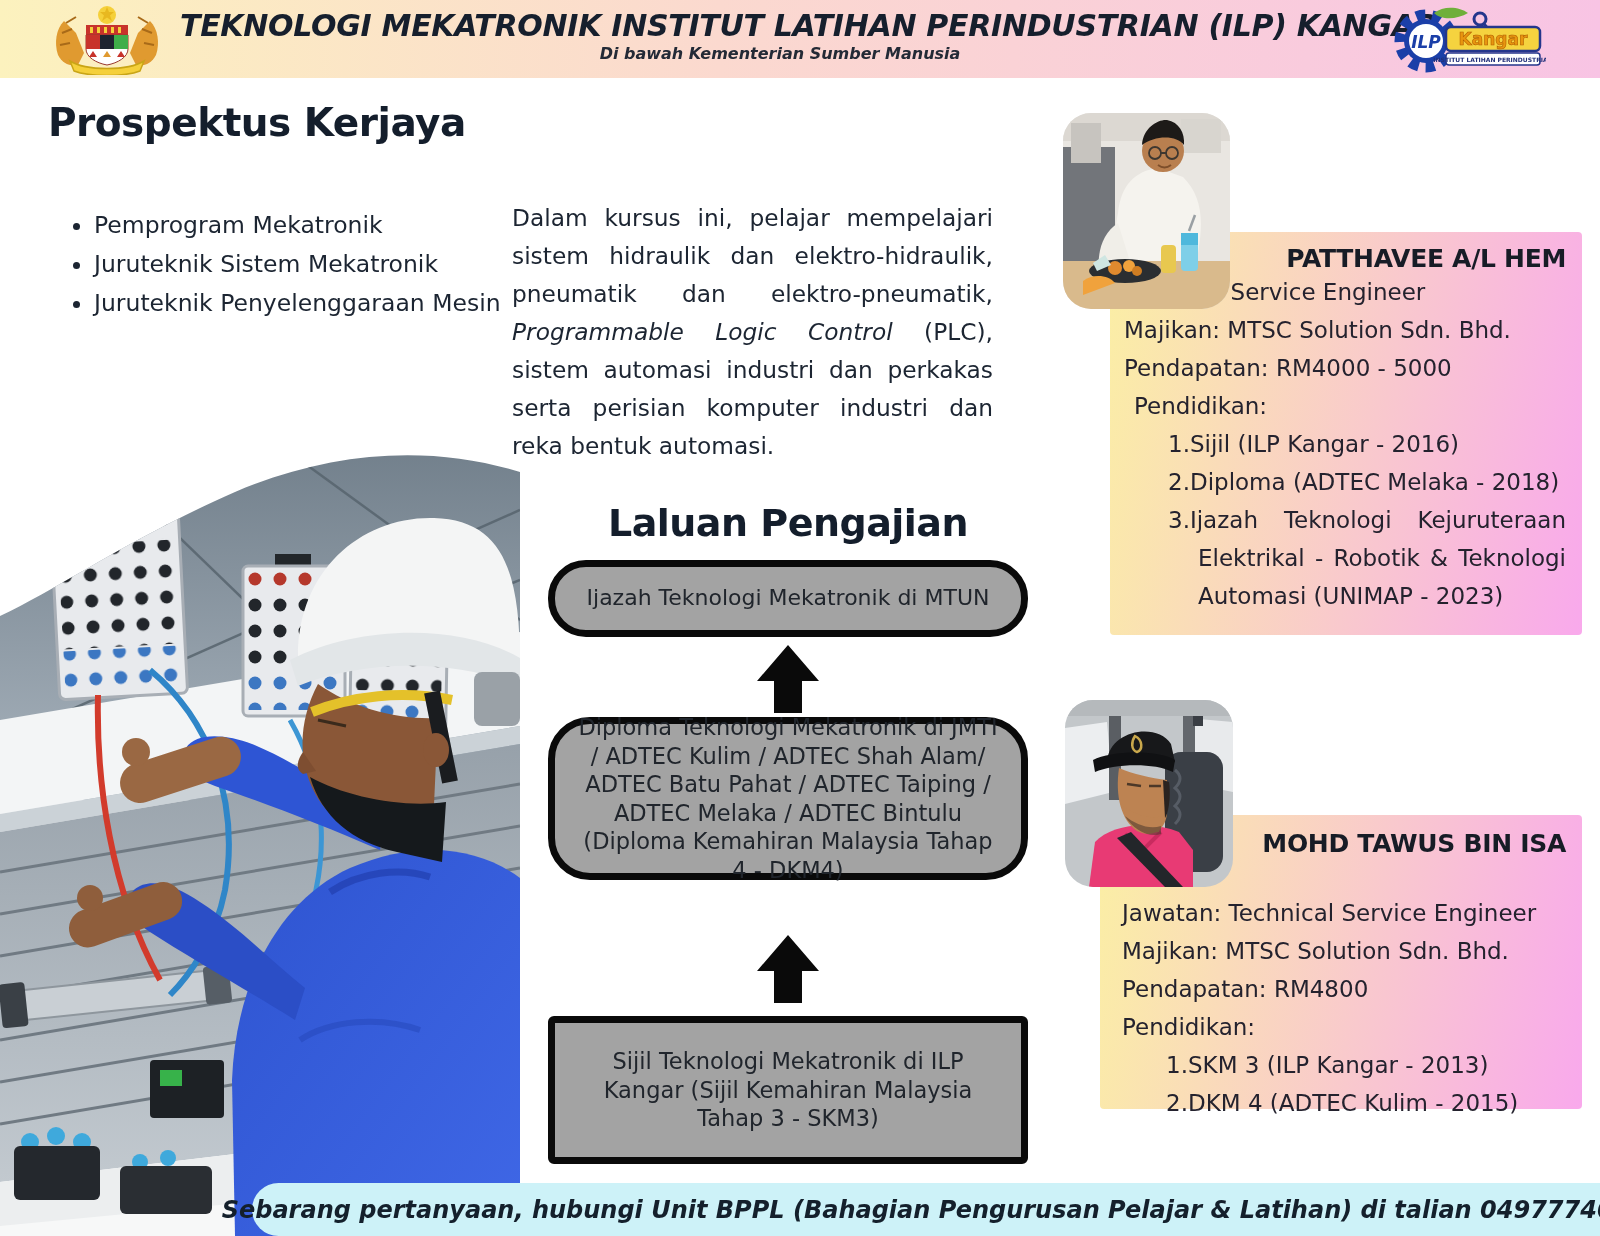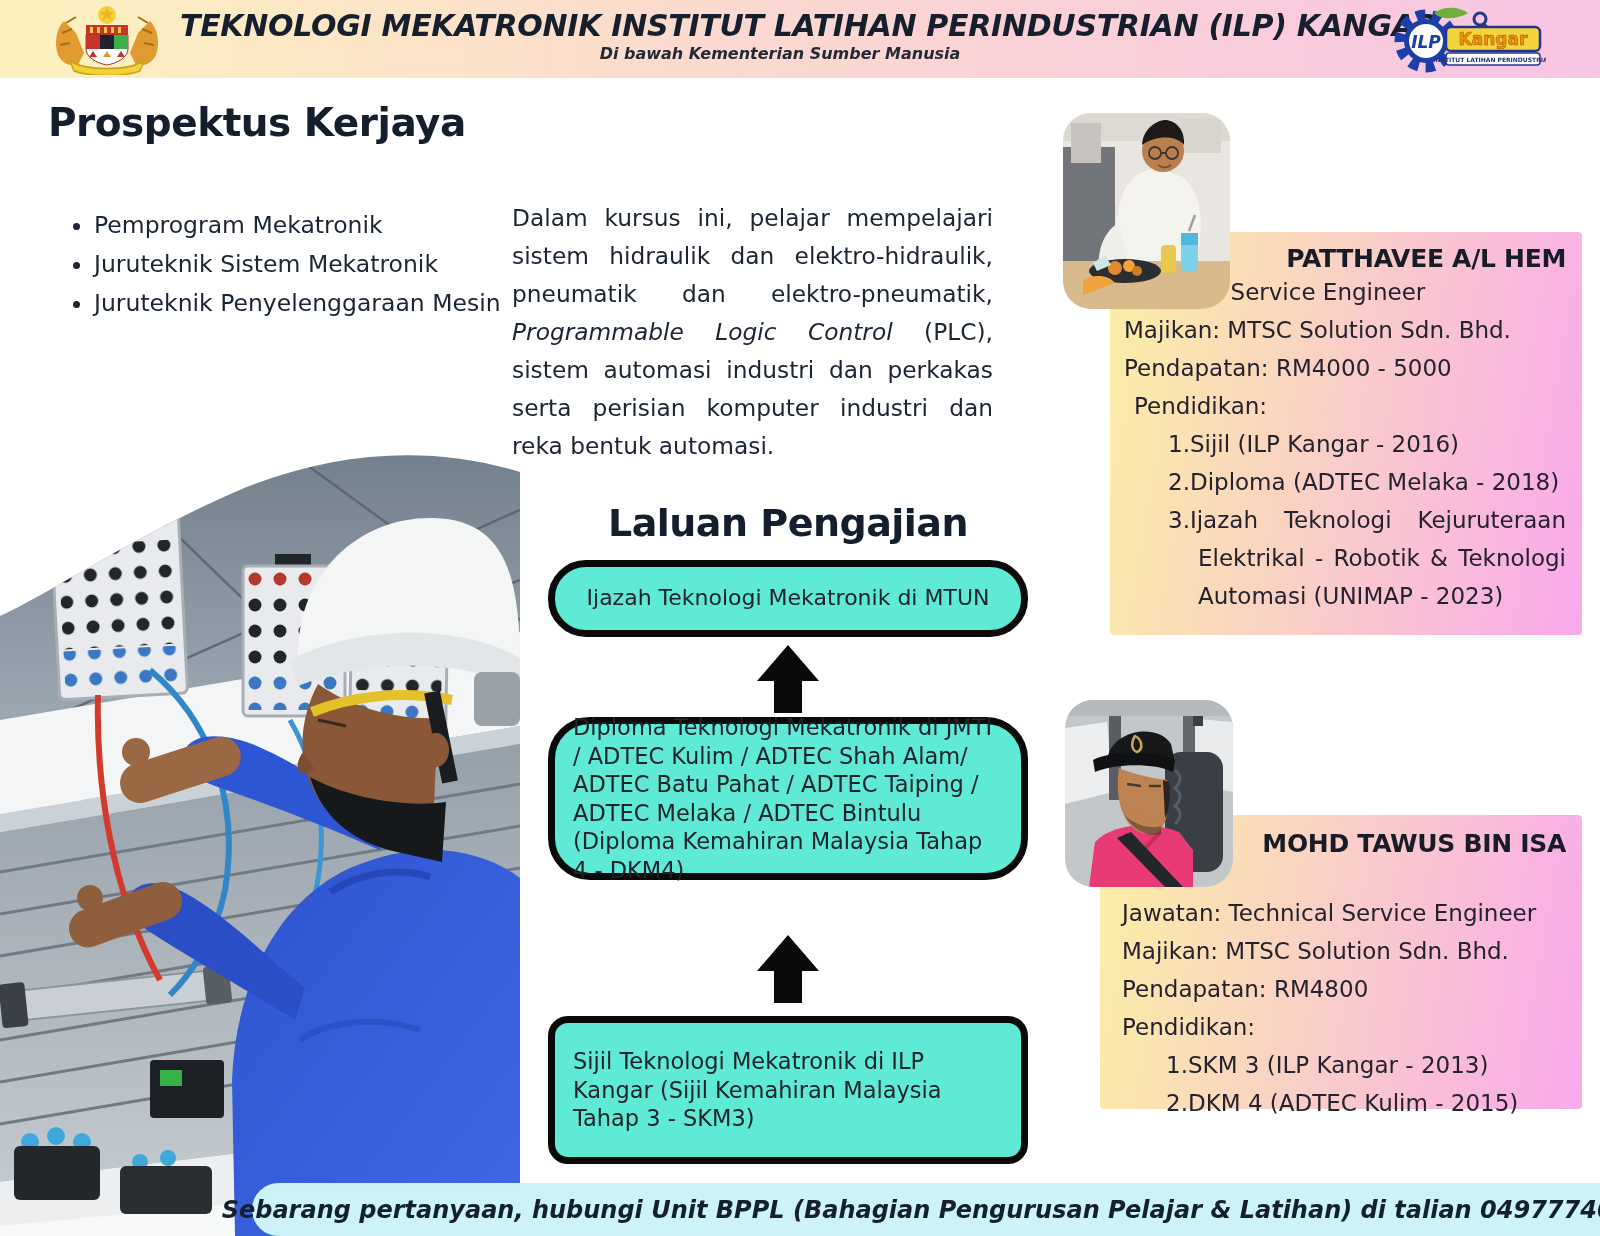--- a/index.html
+++ b/index.html
@@ -19,25 +19,25 @@
   .career-title{position:absolute;left:48px;top:100px;font-size:39px;text-align:center;}
   .career-list{position:absolute;left:52px;top:188px;width:440px;margin:18px;padding-left:24px;}
   .career-list li{font-size:23.5px;line-height:39px;color:#1c2532;}
   .course-title{position:absolute;left:535px;top:100px;width:480px;text-align:center;font-size:39px;}
   .course-p{position:absolute;left:504px;top:191px;width:481px;font-size:23.3px;line-height:38px;
             text-align:justify;color:#1c2532;margin:8px;}
   .alumni-title{position:absolute;left:1280px;top:94px;width:302px;text-align:right;font-size:45px;}
   
   .pathway-title{position:absolute;left:548px;top:501px;width:480px;text-align:center;font-size:38px;}
   .pbox{position:absolute;left:548px;width:480px;box-sizing:border-box;border:7px solid #0a0a0a;
-        background:#5eead4;display:flex;align-items:center;justify-content:center;
+        background:#a3a3a3;display:flex;align-items:center;justify-content:center;text-align:center;
         font-size:22.5px;line-height:28.5px;color:#20252c;padding:4px 18px;}
   .pbox1{top:560px;height:77px;border-radius:38px;white-space:nowrap;font-size:22px;}
   .pbox2{top:717px;height:163px;border-radius:42px;}
-  .pbox3{top:1016px;height:148px;border-radius:20px;}
+  .pbox3{top:1016px;height:148px;border-radius:6px;}
   .up-arrow{position:absolute;left:757px;width:62px;height:68px;}
   .arrow1{top:645px;}
   .arrow2{top:935px;}
   
   .alumni-card{position:absolute;box-sizing:border-box;border-radius:4px;
                background:linear-gradient(100deg,#fbefa4 0%,#f9c9cd 55%,#f9a9ec 100%);}
   .card1{left:1110px;top:232px;width:472px;height:403px;padding:12px 16px 0 14px;}
   .card2{left:1100px;top:815px;width:482px;height:294px;padding:14px 16px 0 22px;}
   .al-name{font-size:25px;font-weight:bold;color:#171c26;text-align:right;letter-spacing:-0.3px;}
   .al-line{font-size:23px;line-height:38px;color:#24222e;}

